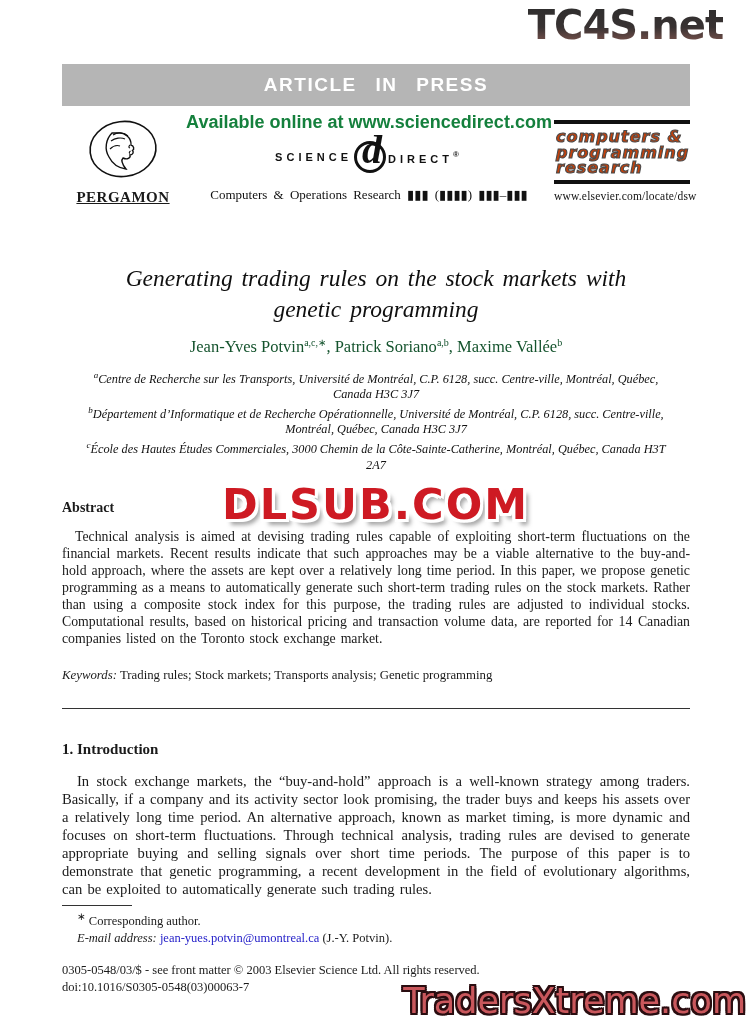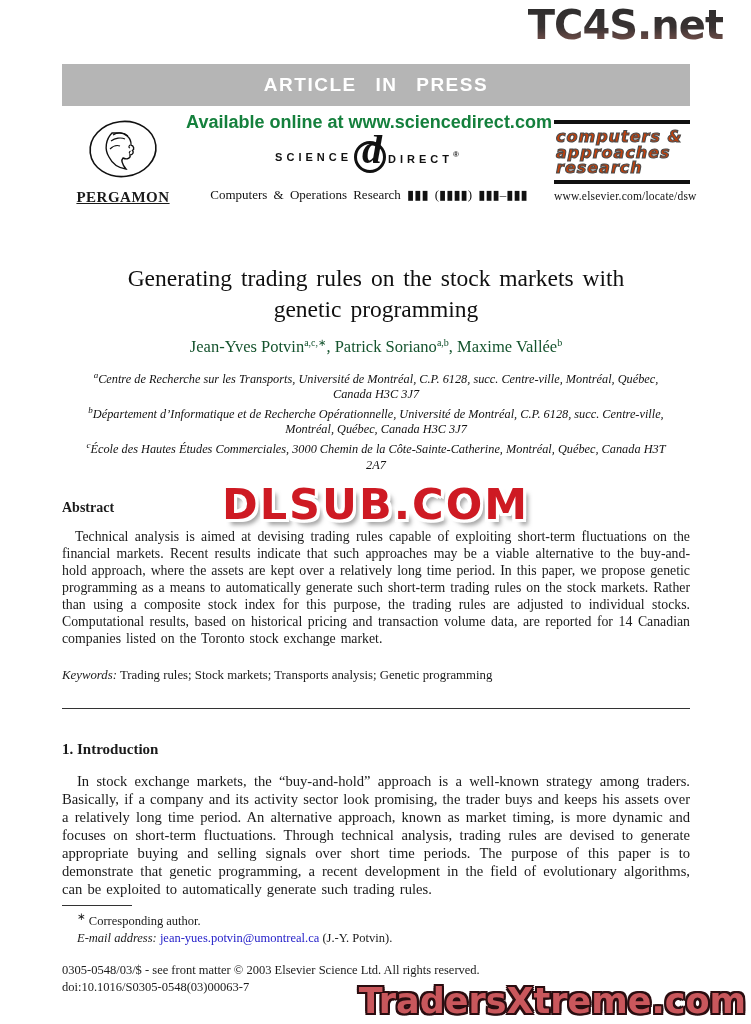--- a/index.html
+++ b/index.html
@@ -29,21 +29,21 @@
     color:#ce1a23;
     text-shadow:
       -3px -3px 0 #fff, 3px -3px 0 #fff, -3px 3px 0 #fff, 3px 3px 0 #fff,
       -3px 0 0 #fff, 3px 0 0 #fff, 0 -3px 0 #fff, 0 3px 0 #fff,
       5px 6px 4px rgba(90,90,90,.55);
     z-index:5; white-space:nowrap;
   }
   .wm-traders {
     position:absolute; right:5px; bottom:3px;
     font-family:"DejaVu Sans", sans-serif;
-    font-weight:700; font-size:35px; letter-spacing:0;
+    font-weight:400; font-size:35px; letter-spacing:0;
     color:#c9575c;
     text-shadow:
       -2px -2px 0 #2a0d10, 2px -2px 0 #2a0d10, -2px 2px 0 #2a0d10, 2px 2px 0 #2a0d10,
       -2px 0 0 #2a0d10, 2px 0 0 #2a0d10, 0 -2px 0 #2a0d10, 0 2px 0 #2a0d10,
       -4px -4px 2px #fff, 4px -4px 2px #fff, -4px 4px 2px #fff, 4px 4px 2px #fff;
     z-index:5; white-space:nowrap;
   }
 
   
   .banner {
@@ -100,21 +100,21 @@
   }
   .website {
     margin-top:6px; text-align:center;
     font-size:11.5px; letter-spacing:.2px; color:#111;
   }
 
   
   .title {
     margin-top:57px; text-align:center;
     font-size:23.5px; line-height:31px; font-weight:400;
-    word-spacing:3px; color:#0f0f0f;
+    word-spacing:3px; color:#0f0f0f;font-style:italic;
   }
   .authors { margin-top:11px; text-align:center; font-size:16.5px; color:#14532d; }
   .authors sup { font-size:10px; }
   .affils { margin-top:11px; text-align:center; font-style:italic; font-size:12.3px; line-height:15.6px; color:#111; }
   .affil { max-width:600px; margin:0 auto; }
   .affil sup { font-size:9px; }
 
   
   .abs-heading { margin-top:27px; font-weight:bold; font-size:14px; }
   .abs-text {
@@ -179,21 +179,21 @@
           </span>
         <span class="sd-word"><span>DIRECT</span><span class="sd-reg">®</span></span>
       </div>
       <div class="journal-ref">Computers &amp; Operations Research ▮▮▮ (▮▮▮▮) ▮▮▮–▮▮▮</div>
     </div>
 
     <div class="journal-box">
       <div class="dbl"></div>
       <div class="jb-text">
         <div>computers &amp;</div>
-        <div>approaches</div>
+        <div>programming</div>
         <div>research</div>
       </div>
       <div class="dbl"></div>
       <div class="website">www.elsevier.com/locate/dsw</div>
     </div>
   </div>
 
   <div class="title">
     <div>Generating trading rules on the stock markets with</div>
     <div>genetic programming</div>

